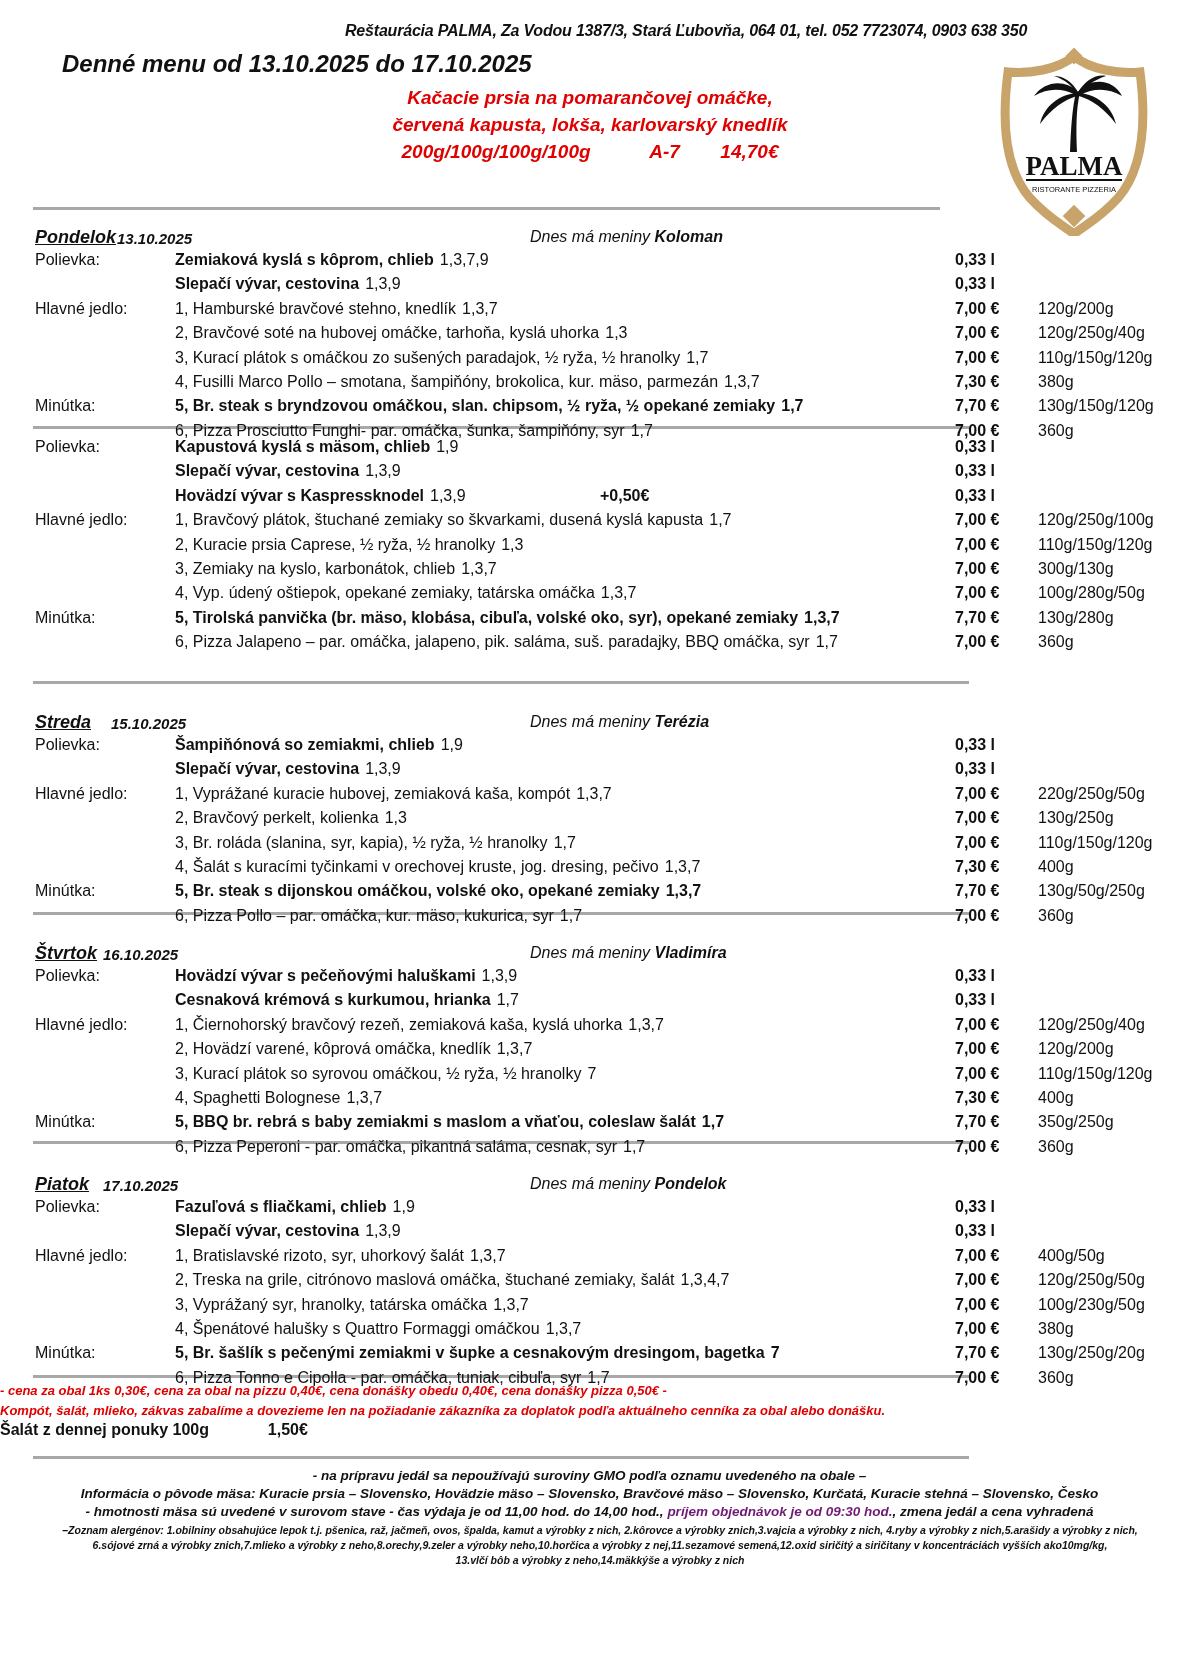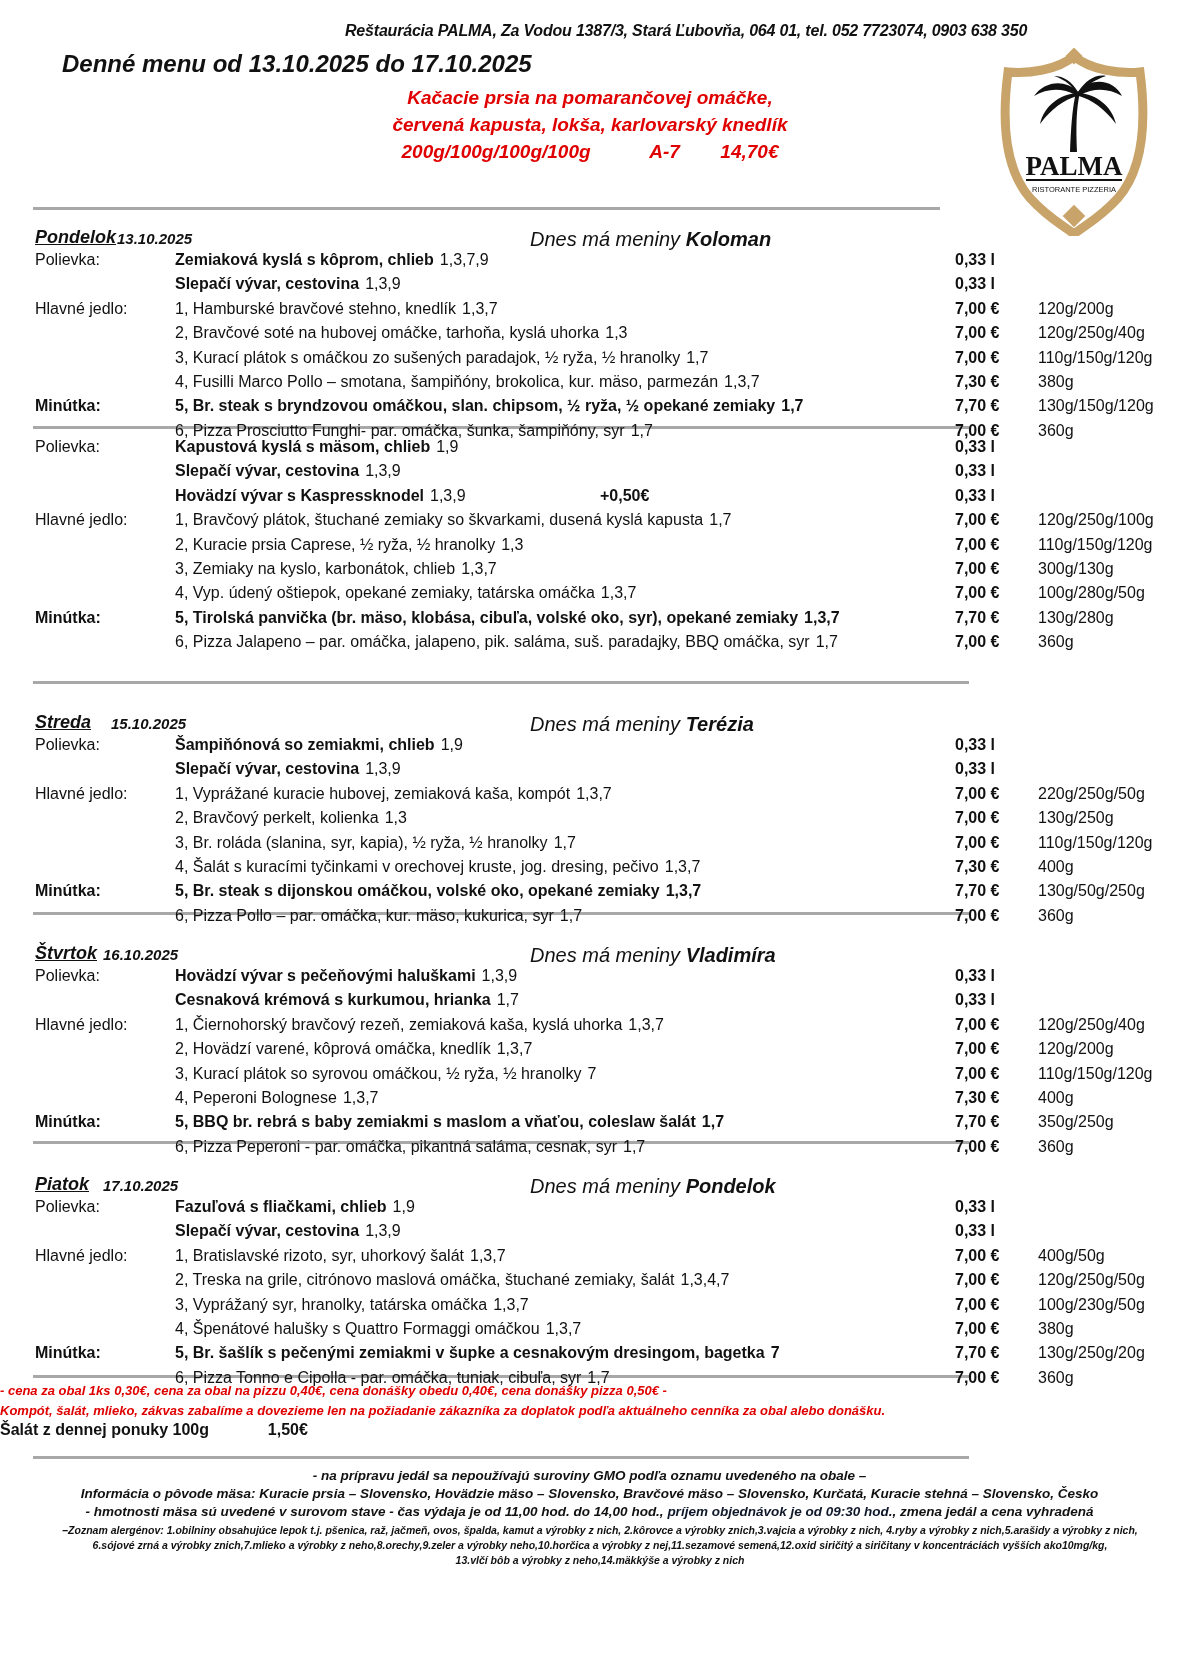--- a/index.html
+++ b/index.html
@@ -10,37 +10,37 @@
   .hdr-title { left:62px; top:50px; font-size:24px; font-style:italic; font-weight:bold; white-space:nowrap; }
   .special { left:330px; top:84px; width:520px; text-align:center; color:#e00000;
              font-size:19px; font-style:italic; font-weight:bold; line-height:27px; }
   .special .line3 span { display:inline-block; }
   .logo { left:1000px; top:48px; width:148px; height:188px; }
   .rule { position:absolute; height:3px; background:#a8a8a8; }
   .day { position:absolute; left:35px; width:1130px; font-size:16px; }
   .day-head { position:relative; height:24px;margin-top:20px; }
   .day-name { position:absolute; left:0; top:0; font-weight:bold; font-style:italic; font-size:18px; text-decoration:underline; }
   .day-date { position:absolute; top:3px; font-weight:bold; font-style:italic; font-size:15px; }
-  .nameday { position:absolute; left:495px; top:1px; font-style:italic; font-size:20px; }
+  .nameday { position:absolute; left:495px; top:1px; font-style:italic; font-size:16px; }
   .nameday b { font-weight:bold; }
   .row { position:relative; height:24.4px; white-space:nowrap; }
   .cat { position:absolute; left:0; top:0; }
-  .cat.bold { font-weight:bold; }
+  .cat.bold { font-weight:normal; }
   .dish { position:absolute; left:140px; top:0; }
   .dish .dname.bold { font-weight:bold; }
   .dish .allerg { margin-left:6px; font-weight:normal; }
   .row.minutka .dish .allerg { font-weight:bold; }
   .extra { position:absolute; left:565px; top:0; font-weight:bold; }
   .price { position:absolute; left:920px; top:0; font-weight:bold; }
   .weight { position:absolute; left:1003px; top:0; }
   .notes-red { left:0; width:1179px; text-align:left; color:#e00000; font-style:italic; font-weight:bold; font-size:13px; }
   .salat { left:0; width:1179px; text-align:left; font-weight:bold; font-size:16px; }
   .salat span { display:inline-block; }
   .foot { left:0; width:1179px; text-align:center; font-style:italic; font-weight:bold; font-size:13.5px; line-height:19px; }
-  .foot .red { color:#0f172a; }
+  .foot .red { color:#701a75; }
   .allerg-list { left:60px; width:1080px; text-align:center; font-style:italic; font-weight:bold; font-size:10.5px; line-height:15px; }
 </style>
 </head>
 <body>
 
 <div class="abs hdr-contact">Reštaurácia PALMA, Za Vodou 1387/3, Stará Ľubovňa, 064 01, tel. 052 7723074, 0903 638 350</div>
 <div class="abs hdr-title">Denné menu od 13.10.2025 do 17.10.2025</div>
 
 <div class="abs special">
   <div>Kačacie prsia na pomarančovej omáčke,</div>
@@ -282,21 +282,21 @@
       <span class="weight">120g/200g</span>
     </div>
     <div class="row">
       <span class="cat"></span>
       <span class="dish"><span class="dname">3, Kurací plátok so syrovou omáčkou, ½ ryža, ½ hranolky</span><span class="allerg">7</span></span>
       <span class="price">7,00 €</span>
       <span class="weight">110g/150g/120g</span>
     </div>
     <div class="row">
       <span class="cat"></span>
-      <span class="dish"><span class="dname">4, Peperoni Bolognese</span><span class="allerg">1,3,7</span></span>
+      <span class="dish"><span class="dname">4, Spaghetti Bolognese</span><span class="allerg">1,3,7</span></span>
       <span class="price">7,30 €</span>
       <span class="weight">400g</span>
     </div>
     <div class="row minutka">
       <span class="cat bold">Minútka:</span>
       <span class="dish"><span class="dname bold">5, BBQ br. rebrá s baby zemiakmi s maslom a vňaťou, coleslaw šalát</span><span class="allerg">1,7</span></span>
       <span class="price">7,70 €</span>
       <span class="weight">350g/250g</span>
     </div>
     <div class="row">

